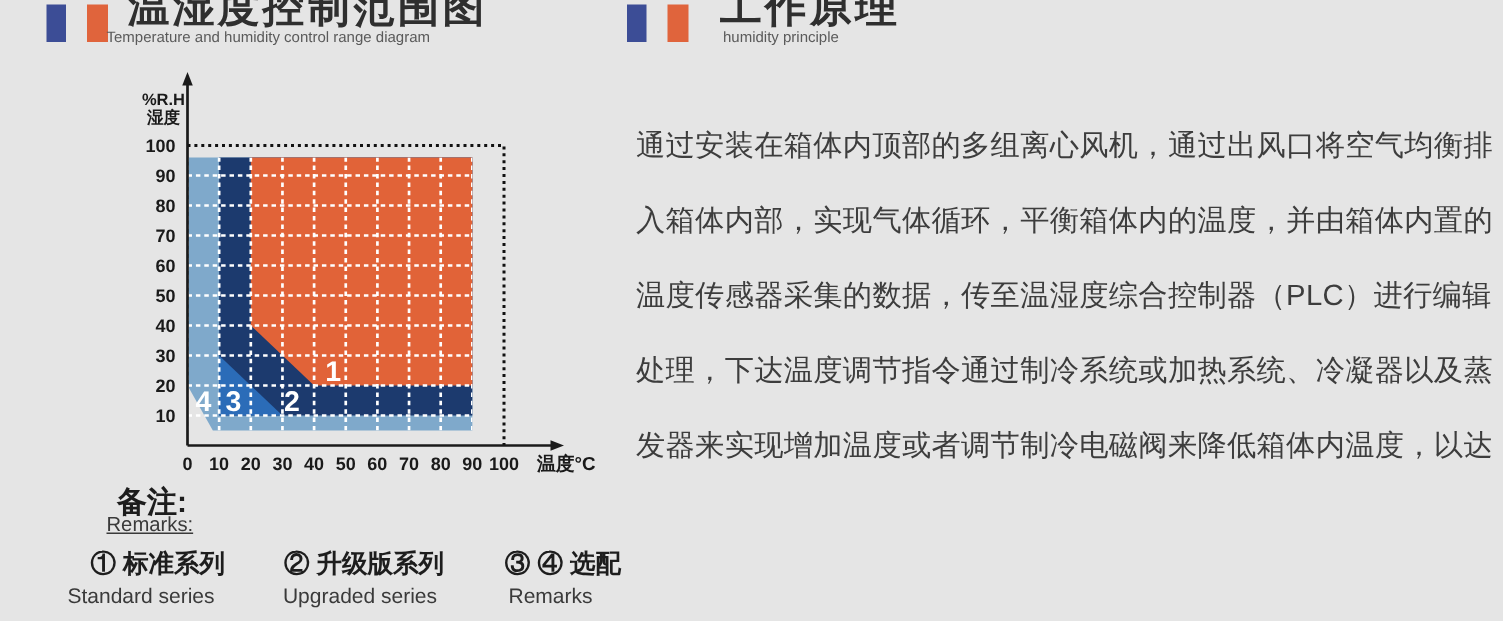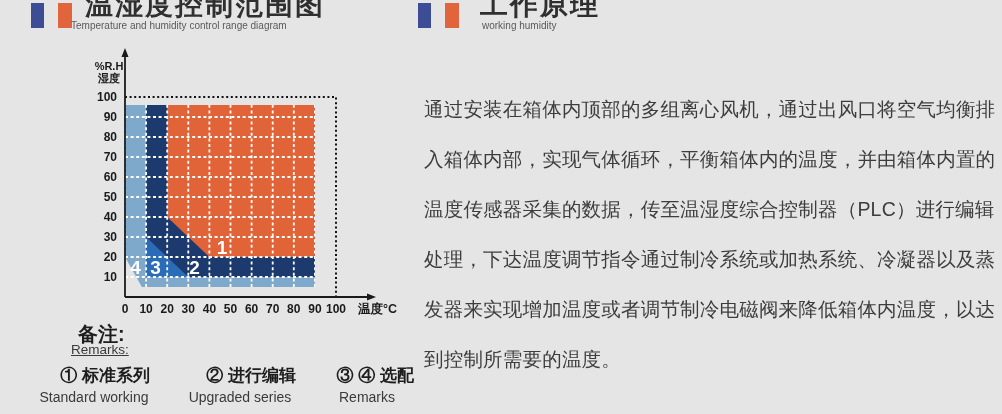--- a/index.html
+++ b/index.html
@@ -16,21 +16,21 @@
   #chart-wrap{position:absolute;left:78px;top:42px;width:330px;height:280px;}
 
   
   #remarks-zh{position:absolute;left:78px;top:321px;font-size:20px;font-weight:700;color:#1d1d1d;}
   #remarks-en{position:absolute;left:71px;top:342px;font-size:13.5px;color:#3a3a3a;text-decoration:underline;}
   .legend-item{position:absolute;top:364px;text-align:center;}
   .legend-zh{font-size:17px;font-weight:700;color:#1d1d1d;white-space:nowrap;text-align:right;}
   .legend-en{font-size:14px;color:#3a3a3a;margin-top:2px;white-space:nowrap;}
 
   
-  #principle-text{position:absolute;left:424px;top:84px;width:562px;}
+  #principle-text{position:absolute;left:424px;top:72px;width:562px;}
   .para-line{height:50px;line-height:50px;font-size:19.5px;color:#3d3d3d;
              text-align:justify;text-align-last:justify;white-space:nowrap;letter-spacing:0.2px;}
   .para-line.last{text-align-last:left;}
 
   svg text{font-family:"Liberation Sans", sans-serif;}
 </style>
 </head>
 <body>
 
 <div id="page">
@@ -108,40 +108,39 @@
         <text x="280" y="271" font-size="12.5" font-weight="700" fill="#1a1a1a">温度°C</text>
         <text x="31" y="28" text-anchor="middle" font-size="11" font-weight="600" fill="#1a1a1a">%R.H</text>
         <text x="31" y="40" text-anchor="middle" font-size="11" font-weight="600" fill="#1a1a1a">湿度</text>
       </svg></div>
 
   <div id="remarks-zh">备注:</div>
   <div id="remarks-en">Remarks:</div>
 
   <div class="legend-item" style="left:38px;width:112px;">
     <div class="legend-zh">① 标准系列</div>
-    <div class="legend-en">Standard working</div>
+    <div class="legend-en">Standard series</div>
   </div>
   <div class="legend-item" style="left:184px;width:112px;">
-    <div class="legend-zh">② 进行编辑</div>
+    <div class="legend-zh">② 升级版系列</div>
     <div class="legend-en">Upgraded series</div>
   </div>
   <div class="legend-item" style="left:320px;width:94px;">
     <div class="legend-zh">③ ④ 选配</div>
     <div class="legend-en">Remarks</div>
   </div>
 
   <div>
     <div class="flag-bar" style="left: 418px; background: rgb(60, 77, 150);"></div>
     <div class="flag-bar" style="left: 445px; width: 14px; background: rgb(224, 100, 60);"></div>
     <div class="section-title" style="left:480px;">工作原理</div>
-    <div class="section-subtitle" style="left:482px;">working humidity</div>
+    <div class="section-subtitle" style="left:482px;">humidity principle</div>
   </div>
 
   <div id="principle-text">
       <div class="para-line">通过安装在箱体内顶部的多组离心风机，通过出风口将空气均衡排</div>
       <div class="para-line">入箱体内部，实现气体循环，平衡箱体内的温度，并由箱体内置的</div>
       <div class="para-line">温度传感器采集的数据，传至温湿度综合控制器（PLC）进行编辑</div>
       <div class="para-line">处理，下达温度调节指令通过制冷系统或加热系统、冷凝器以及蒸</div>
       <div class="para-line">发器来实现增加温度或者调节制冷电磁阀来降低箱体内温度，以达</div>
-      <div class="para-line last">到控制所需要的温度。</div>
     </div>
 
 </div>
 
 </body></html>

